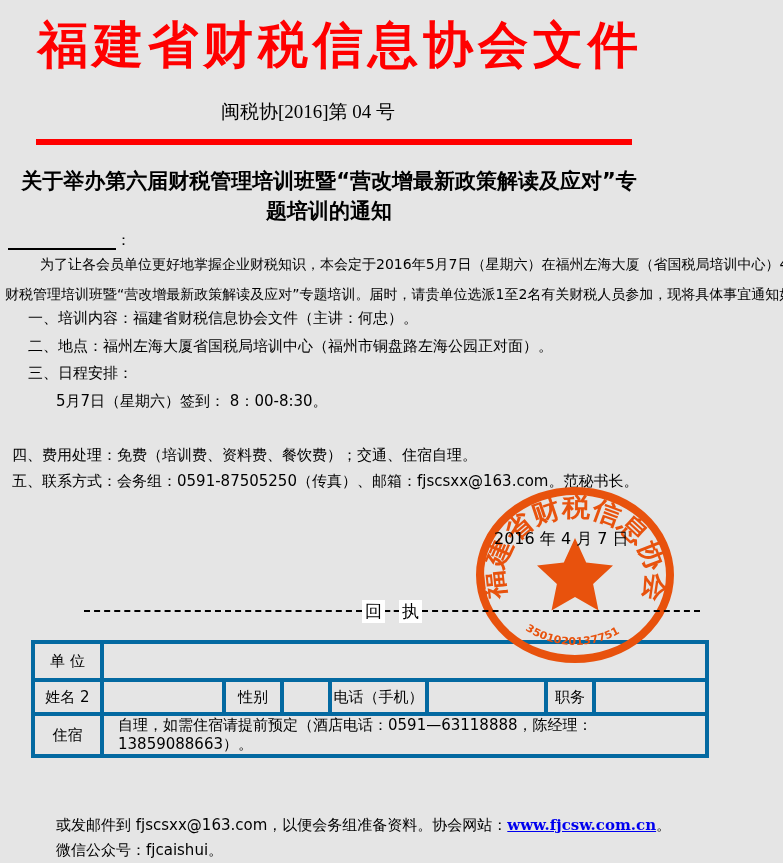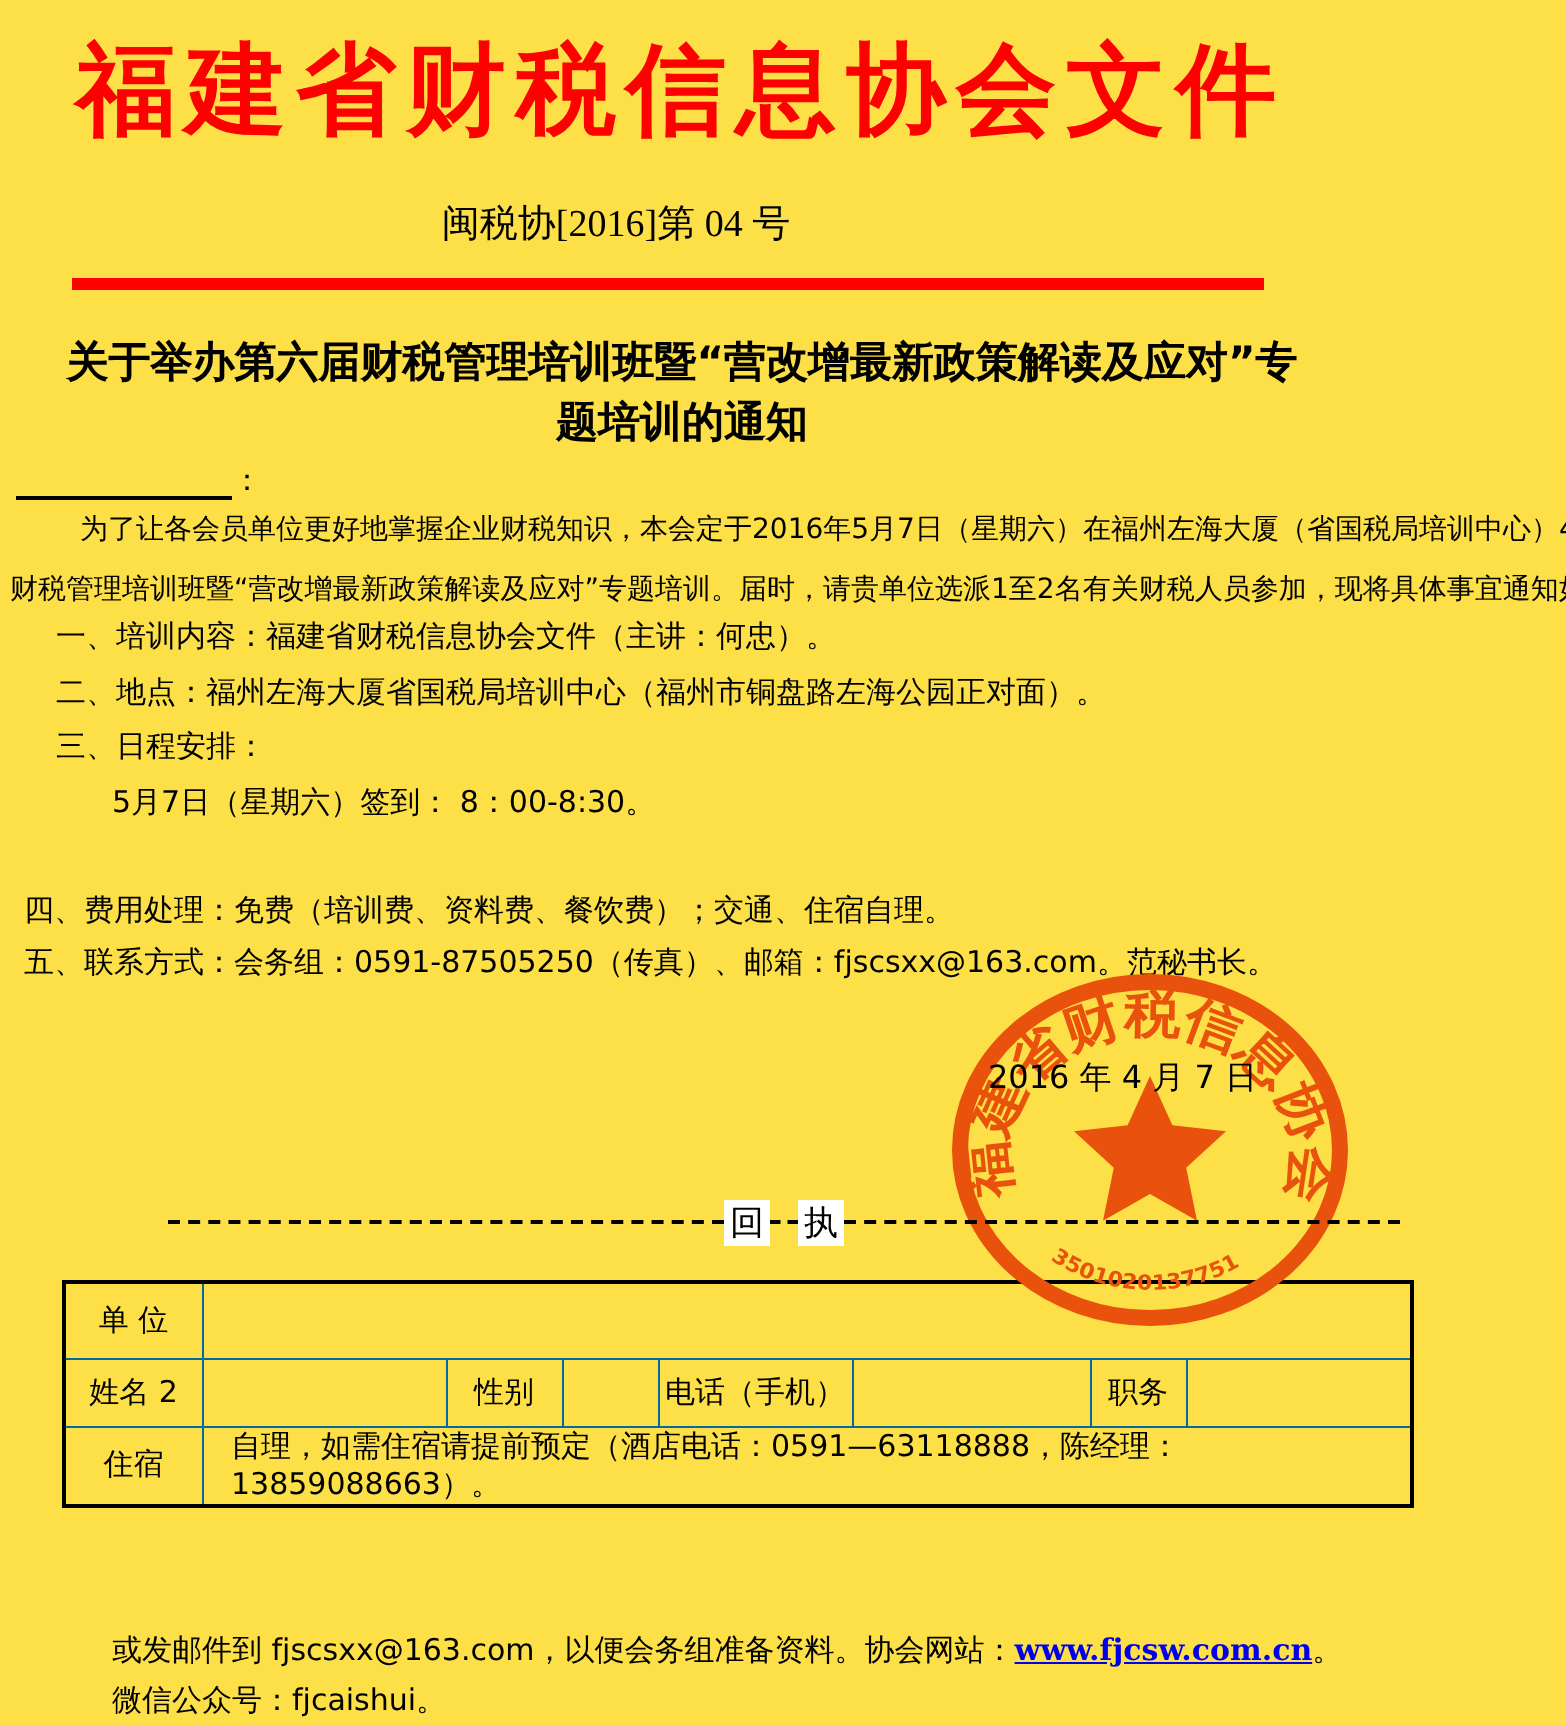--- a/index.html
+++ b/index.html
@@ -1,30 +1,30 @@
 <!DOCTYPE html>
 <html><head>
 <meta charset="utf-8">
 <style>
   html,body{margin:0;padding:0;background:#fff;}
   #page{
-    position:relative;width:783px;height:863px;background:#fde047;
+    position:relative;width:783px;height:863px;background:#e5e5e5;
     font-family:"DejaVu Sans",sans-serif;color:#000;overflow:hidden;
   }
   .abs{position:absolute;white-space:nowrap;}
 
   .banner{
     top:18px;left:38px;font-size:50px;line-height:1.1;font-weight:900;
     color:#ff0000;letter-spacing:5px;
   }
   .docnum{top:99px;left:0;width:616px;text-align:center;font-size:19px;
     font-family:Liberation Serif, serif;}
   .red-rule{top:139px;left:36px;width:596px;height:6px;background:#ff0000;}
 
-  .doc-title{left:16px;width:650px;text-align:center;font-size:21px;font-weight:bold;}
+  .doc-title{left:4px;width:650px;text-align:center;font-size:21px;font-weight:bold;}
   .title1{top:167px;}
   .title2{top:197px;}
 
   .salutation{top:231px;left:8px;font-size:15px;}
   .blank-line{display:inline-block;width:108px;height:15px;
     border-bottom:2px solid #000;vertical-align:bottom;}
 
   .body-line{font-size:14px;}
   .para1{top:256px;left:8px;text-indent:32px;}
   .para2{top:286px;left:5px;}
@@ -47,21 +47,21 @@
   }
   .dash-seg{flex:1;border-top:2px dashed #000;height:0;}
   .dash-gap{width:14px;border-top:2px dashed #000;height:0;}
   .divider-char{font-size:17px;padding:0 3px;background:#fff;}
 
   .rtable{
     position:absolute;left:31px;top:640px;z-index:1;
     border-collapse:collapse;table-layout:fixed;width:674px;
     font-size:15px;
   }
-  .rtable td{border:1px solid #0369a1;padding:0;}
+  .rtable td{border:4px solid #0369a1;padding:0;}
   .rtable{border:2px solid #000;}
   .lbl{text-align:center;}
   .stay-val{padding-left:14px !important;text-align:left;}
 
   .note{font-size:15px;}
   .n1{top:792px;left:30px;}
   .n2{top:816px;left:56px;}
   .n3{top:841px;left:56px;}
   .weblink{color:#0000ee;text-decoration:underline;font-weight:bold;
     font-family:"DejaVu Serif",serif;}

